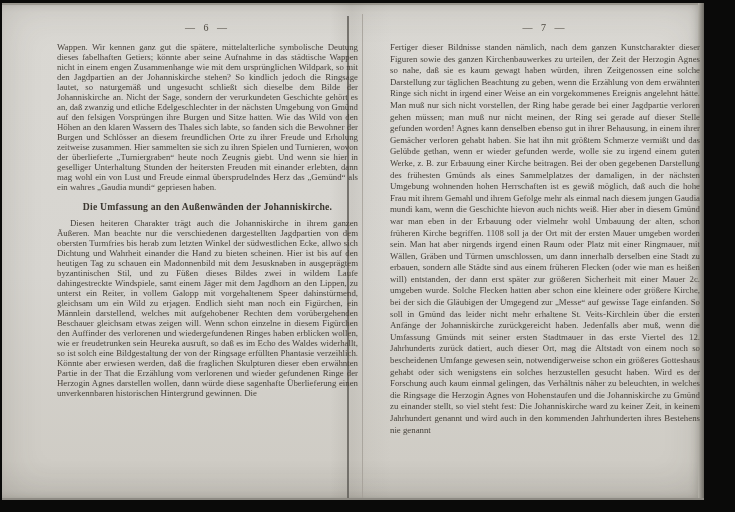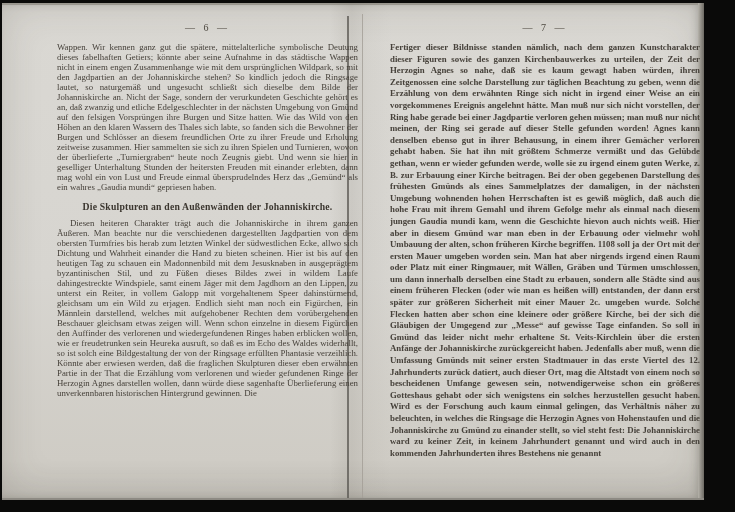--- a/index.html
+++ b/index.html
@@ -29,21 +29,21 @@
 
   .pagenum{
     text-align:center;font-size:10px;letter-spacing:3px;color:#4c473f;
     margin-bottom:9px;
   }
   .body-par{
     text-align:justify;font-size:8.8px;color:#46413a;
     text-rendering:optimizeLegibility;
   }
   .page-left .body-par{line-height:10px;}
-  .page-right .body-par{line-height:11.6px;font-weight:bold;}
+  .page-right .body-par{line-height:11.6px;}
   .indent{text-indent:13px;}
   .section-heading{
     text-align:center;font-weight:bold;font-size:9.7px;color:#3b362f;
     margin:9px 0 6px 0;letter-spacing:.2px;
   }
 </style>
 </head>
 <body>
 
 <div class="stage">
@@ -51,21 +51,21 @@
   <div class="paper-top-line"></div>
   <div class="gutter-shadow"></div>
   <div class="gutter-line-dark"></div>
   <div class="gutter-line-light"></div>
   <div class="right-edge-strip"></div>
   <div class="bottom-edge-line"></div>
 
   <div class="page page-left">
     <div class="pagenum">— 6 —</div>
     <div class="body-par">Wappen. Wir kennen ganz gut die spätere, mittelalterliche symbolische Deutung dieses fabelhaften Getiers; könnte aber seine Aufnahme in das städtische Wappen nicht in einem engen Zusammenhange wie mit dem ursprünglichen Wildpark, so mit den Jagdpartien an der Johanniskirche stehen? So kindlich jedoch die Ringsage lautet, so naturgemäß und ungesucht schließt sich dieselbe dem Bilde der Johanniskirche an. Nicht der Sage, sondern der verurkundeten Geschichte gehört es an, daß zwanzig und etliche Edelgeschlechter in der nächsten Umgebung von Gmünd auf den felsigen Vorsprüngen ihre Burgen und Sitze hatten. Wie das Wild von den Höhen an den klaren Wassern des Thales sich labte, so fanden sich die Bewohner der Burgen und Schlösser an diesem freundlichen Orte zu ihrer Freude und Erholung zeitweise zusammen. Hier sammelten sie sich zu ihren Spielen und Turnieren, wovon der überlieferte „Turniergraben“ heute noch Zeugnis giebt. Und wenn sie hier in geselliger Unterhaltung Stunden der heitersten Freuden mit einander erlebten, dann mag wohl ein von Lust und Freude einmal übersprudelndes Herz das „Gemünd“ als ein wahres „Gaudia mundi“ gepriesen haben.</div>
-    <div class="section-heading">Die Skulpturen an den Außenwänden der Johanniskirche.</div>
+    <div class="section-heading">Die Umfassung an den Außenwänden der Johanniskirche.</div>
     <div class="body-par indent">Diesen heiteren Charakter trägt auch die Johanniskirche in ihrem ganzen Äußeren. Man beachte nur die verschiedenen dargestellten Jagdpartien von dem obersten Turmfries bis herab zum letzten Winkel der südwestlichen Ecke, allwo sich Dichtung und Wahrheit einander die Hand zu bieten scheinen. Hier ist bis auf den heutigen Tag zu schauen ein Madonnenbild mit dem Jesusknaben in ausgeprägtem byzantinischen Stil, und zu Füßen dieses Bildes zwei in wildem Laufe dahingestreckte Windspiele, samt einem Jäger mit dem Jagdhorn an den Lippen, zu unterst ein Reiter, in vollem Galopp mit vorgehaltenem Speer dahinstürmend, gleichsam um ein Wild zu erjagen. Endlich sieht man noch ein Figürchen, ein Männlein darstellend, welches mit aufgehobener Rechten dem vorübergehenden Beschauer gleichsam etwas zeigen will. Wenn schon einzelne in diesem Figürchen den Auffinder des verlorenen und wiedergefundenen Ringes haben erblicken wollen, wie er freudetrunken sein Heureka ausruft, so daß es im Echo des Waldes widerhallt, so ist solch eine Bildgestaltung der von der Ringsage erfüllten Phantasie verzeihlich. Könnte aber erwiesen werden, daß die fraglichen Skulpturen dieser eben erwähnten Partie in der That die Erzählung vom verlorenen und wieder gefundenen Ringe der Herzogin Agnes darstellen wollen, dann würde diese sagenhafte Überlieferung einen unverkennbaren historischen Hintergrund gewinnen. Die</div>
   </div>
 
   <div class="page page-right">
     <div class="pagenum">— 7 —</div>
     <div class="body-par">Fertiger dieser Bildnisse standen nämlich, nach dem ganzen Kunstcharakter dieser Figuren sowie des ganzen Kirchenbauwerkes zu urteilen, der Zeit der Herzogin Agnes so nahe, daß sie es kaum gewagt haben würden, ihren Zeitgenossen eine solche Darstellung zur täglichen Beachtung zu geben, wenn die Erzählung von dem erwähnten Ringe sich nicht in irgend einer Weise an ein vorgekommenes Ereignis angelehnt hätte. Man muß nur sich nicht vorstellen, der Ring habe gerade bei einer Jagdpartie verloren gehen müssen; man muß nur nicht meinen, der Ring sei gerade auf dieser Stelle gefunden worden! Agnes kann denselben ebenso gut in ihrer Behausung, in einem ihrer Gemächer verloren gehabt haben. Sie hat ihn mit größtem Schmerze vermißt und das Gelübde gethan, wenn er wieder gefunden werde, wolle sie zu irgend einem guten Werke, z. B. zur Erbauung einer Kirche beitragen. Bei der oben gegebenen Darstellung des frühesten Gmünds als eines Sammelplatzes der damaligen, in der nächsten Umgebung wohnenden hohen Herrschaften ist es gewiß möglich, daß auch die hohe Frau mit ihrem Gemahl und ihrem Gefolge mehr als einmal nach diesem jungen Gaudia mundi kam, wenn die Geschichte hievon auch nichts weiß. Hier aber in diesem Gmünd war man eben in der Erbauung oder vielmehr wohl Umbauung der alten, schon früheren Kirche begriffen. 1108 soll ja der Ort mit der ersten Mauer umgeben worden sein. Man hat aber nirgends irgend einen Raum oder Platz mit einer Ringmauer, mit Wällen, Gräben und Türmen umschlossen, um dann innerhalb derselben eine Stadt zu erbauen, sondern alle Städte sind aus einem früheren Flecken (oder wie man es heißen will) entstanden, der dann erst später zur größeren Sicherheit mit einer Mauer 2c. umgeben wurde. Solche Flecken hatten aber schon eine kleinere oder größere Kirche, bei der sich die Gläubigen der Umgegend zur „Messe“ auf gewisse Tage einfanden. So soll in Gmünd das leider nicht mehr erhaltene St. Veits-Kirchlein über die ersten Anfänge der Johanniskirche zurückgereicht haben. Jedenfalls aber muß, wenn die Umfassung Gmünds mit seiner ersten Stadtmauer in das erste Viertel des 12. Jahrhunderts zurück datiert, auch dieser Ort, mag die Altstadt von einem noch so bescheidenen Umfange gewesen sein, notwendigerweise schon ein größeres Gotteshaus gehabt oder sich wenigstens ein solches herzustellen gesucht haben. Wird es der Forschung auch kaum einmal gelingen, das Verhältnis näher zu beleuchten, in welches die Ringsage die Herzogin Agnes von Hohenstaufen und die Johanniskirche zu Gmünd zu einander stellt, so viel steht fest: Die Johanniskirche ward zu keiner Zeit, in keinem Jahrhundert genannt und wird auch in den kommenden Jahrhunderten ihres Bestehens nie genannt</div>
   </div>
 </div>
 
 </body></html>

